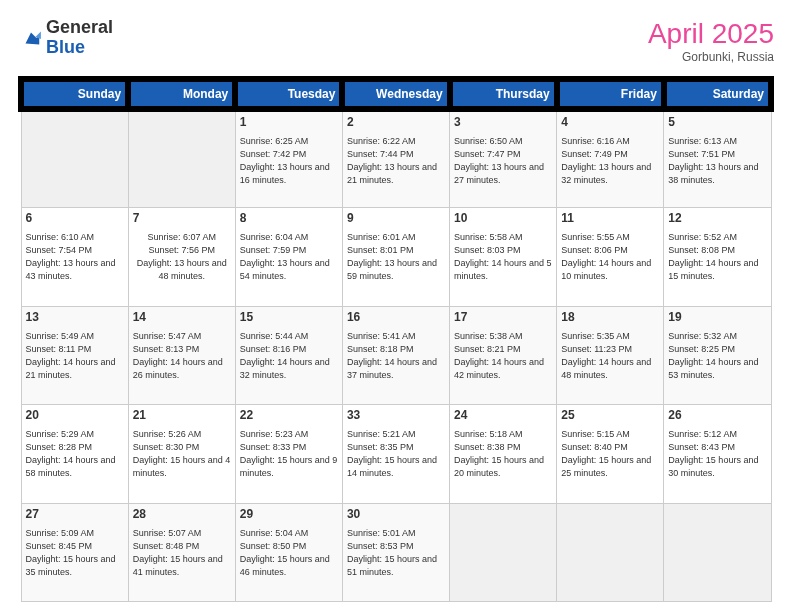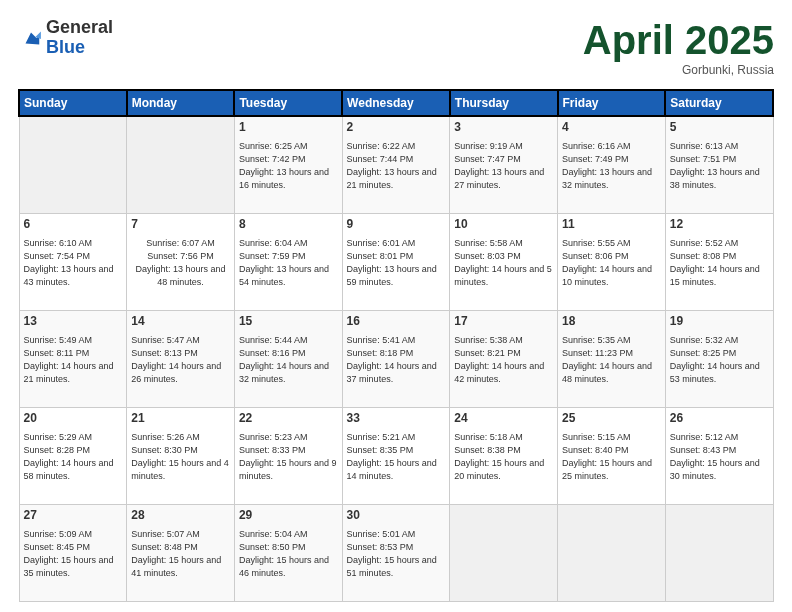--- a/index.html
+++ b/index.html
@@ -45,42 +45,42 @@
     }
     .logo-icon {
       width: 22px;
       height: 22px;
       margin-left: 2px;
     }
     .title-block {
       text-align: right;
     }
     .title-month {
-      font-size: 40px;
-      font-weight: bold;
-      color: #14532d;
+      font-size: 28px;
+      font-weight: normal;
+      color: #ec4899;
     }
     .title-location {
       font-size: 12px;
       color: #555;
     }
     .calendar {
       flex: 1;
       border-collapse: collapse;
       width: 100%;
       table-layout: fixed;
     }
     .calendar th {
       background: #1a5fb4;
       color: #fff;
       font-size: 12px;
       font-weight: bold;
       padding: 5px 4px;
-      text-align: left;
-      border: 2px solid #000000;
+      text-align: right;
+      border: 6px solid #000000;
     }
     .calendar td {
       border: 1px solid #ccc;
       vertical-align: top;
       padding: 3px 4px;
       font-size: 9.5px;
       color: #333;
       background: #fff;
       height: 82px;
     }
@@ -150,21 +150,21 @@
 Daylight: 13 hours and 16 minutes.</div>
           </td>
           <td>
             <span class="day-num">2</span>
             <div class="day-info" style="white-space: pre-line;">Sunrise: 6:22 AM
 Sunset: 7:44 PM
 Daylight: 13 hours and 21 minutes.</div>
           </td>
           <td>
             <span class="day-num">3</span>
-            <div class="day-info" style="white-space: pre-line;">Sunrise: 9:19 AM
+            <div class="day-info" style="white-space: pre-line;">Sunrise: 6:50 AM
 Sunset: 7:47 PM
 Daylight: 13 hours and 27 minutes.</div>
           </td>
           <td>
             <span class="day-num">4</span>
             <div class="day-info" style="white-space: pre-line;">Sunrise: 6:16 AM
 Sunset: 7:49 PM
 Daylight: 13 hours and 32 minutes.</div>
           </td>
           <td>

